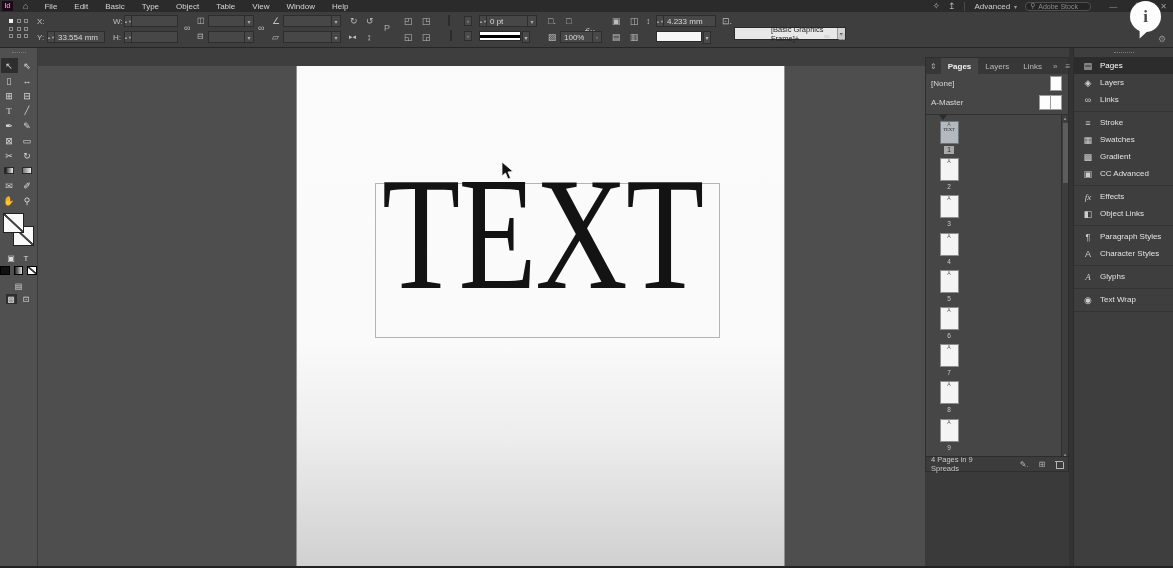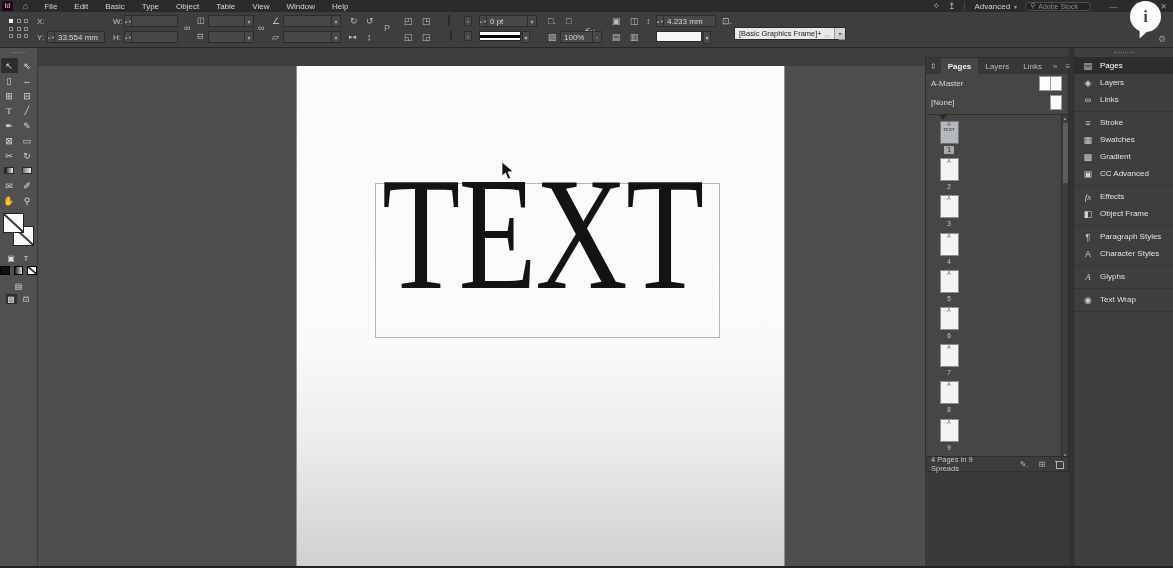--- a/index.html
+++ b/index.html
@@ -43,21 +43,21 @@
   .chip { width:13px; height:10px; background:#f5f5f5; border:1px solid #2b2b2b; position:relative; }
   .chip::after { content:""; position:absolute; left:0; top:0; right:0; bottom:0;
                  background:linear-gradient(to top right, transparent 44%, #333 46%, #333 54%, transparent 56%); }
   .mini-btn { width:8px; height:10px; background:#4a4a4a; border:1px solid #2d2d2d; color:#bbb;
               font-size:6px; display:flex; align-items:center; justify-content:center; }
   #stroke-style-preview { width:42px; height:10px; background:#fff; border:1px solid #2b2b2b;
               display:flex; align-items:center; }
   #stroke-style-preview i { display:block; width:100%; height:3px; background:#000; }
   #objstyle { left:734px; top:15px; width:112px; height:13px; background:#e8e8e8;
               border:1px solid #2b2b2b; color:#222; font-size:7.5px; display:flex; align-items:center; }
-  #objstyle .val { padding:0 4px; }
+  #objstyle .val { padding:0 4px;margin-left:32px; }
   #objstyle .drop { margin-left:auto; width:11px; height:100%; border-left:1px solid #999;
               background:#d5d5d5; color:#333; font-size:6px; display:flex; align-items:center; justify-content:center; }
   .swatch-white { width:46px; height:11px; background:#f6f6f6; border:1px solid #2b2b2b; }
 
   
   #tabbar { left:38px; top:48px; width:887px; height:18px; background:#2f2f2f; z-index:20; }
   #doctab { position:absolute; left:2px; top:2px; height:16px; background:#454545; color:#d8d8d8;
             font-size:8px; display:flex; align-items:center; gap:7px; padding:0 8px; }
   #doctab .x { color:#b5b5b5; font-size:7px; }
 
@@ -404,26 +404,26 @@
     <div id="pp-header">
       <span class="hicon">⇕</span>
       <span class="pp-tab active">Pages</span>
       <span class="pp-tab">Layers</span>
       <span class="pp-tab">Links</span>
       <span class="spacer"></span>
       <span class="hicon">»</span>
       <span class="hicon">≡</span>
     </div>
     <div class="master-row">
+      <span>[None]</span>
+      <span class="mthumb" style="right:6px;"></span>
+    </div>
+    <div class="master-row">
       <span>A-Master</span>
       <span class="mthumb" style="right:17px;"></span>
-      <span class="mthumb" style="right:6px;"></span>
-    </div>
-    <div class="master-row">
-      <span>[None]</span>
       <span class="mthumb" style="right:6px;"></span>
     </div>
     <div id="pp-sep"></div>
     <div id="page-list">
       <div id="list-indicator"></div>
       <div id="pp-scroll">
         <span style="position:absolute;top:0;left:0;right:0;">▴</span>
         <span class="thumbtrack"></span>
         <span style="position:absolute;bottom:0;left:0;right:0;">▾</span>
       </div>
@@ -530,21 +530,21 @@
             <span>CC Advanced</span>
           </div>
         </div>
         <div class="dock-group">
           <div class="dock-row">
             <span class="dock-ico fx">fx</span>
             <span>Effects</span>
           </div>
           <div class="dock-row">
             <span class="dock-ico">◧</span>
-            <span>Object Frame</span>
+            <span>Object Links</span>
           </div>
         </div>
         <div class="dock-group">
           <div class="dock-row">
             <span class="dock-ico">¶</span>
             <span>Paragraph Styles</span>
           </div>
           <div class="dock-row">
             <span class="dock-ico">A</span>
             <span>Character Styles</span>

